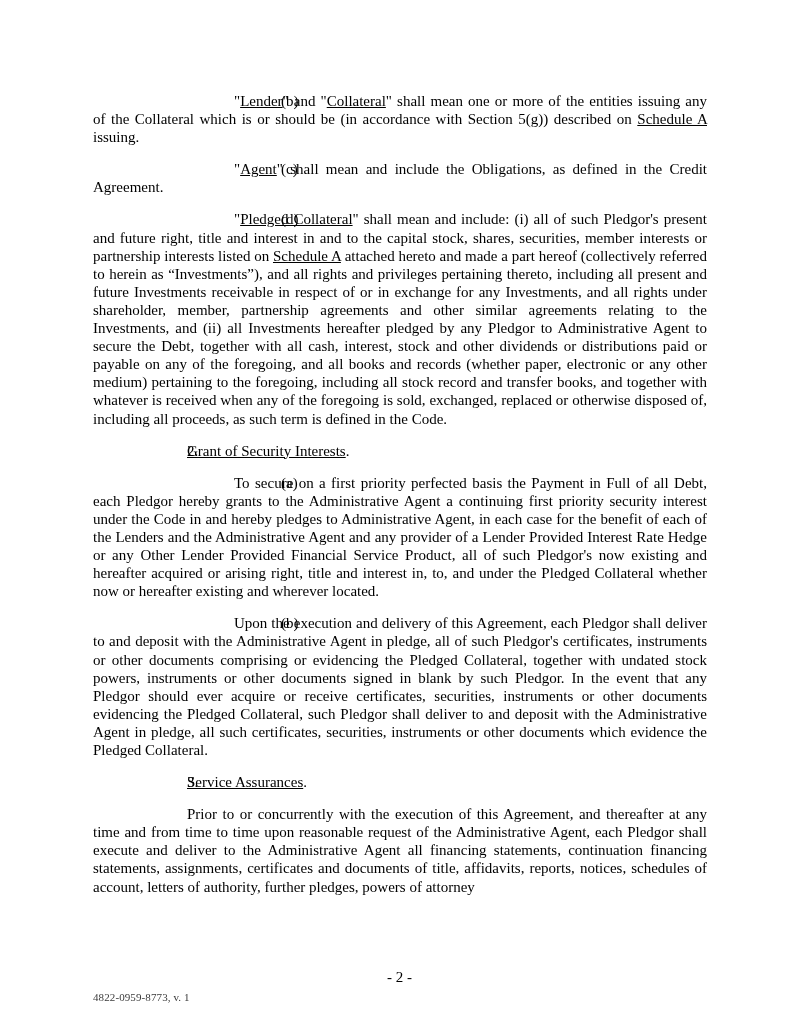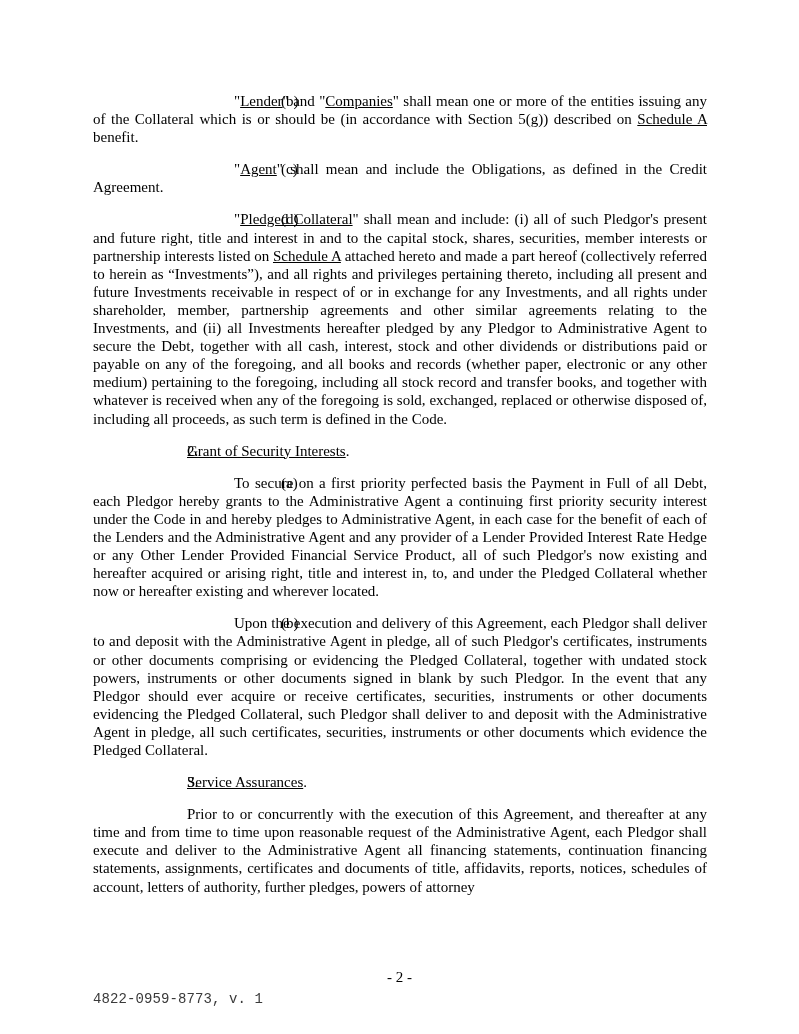--- a/index.html
+++ b/index.html
@@ -65,34 +65,34 @@
     width: 799px;
     text-align: center;
     font-size: 15px;
     font-family: "Liberation Serif", "DejaVu Serif", serif;
     color: #000000;
   }
   .footer-docid {
     position: absolute;
     left: 93px;
     top: 991px;
-    font-size: 14px;
-    font-family: Liberation Mono, monospace;
+    font-size: 11px;
+    font-family: Liberation Serif, serif;
     color: #3a3a3a;
     letter-spacing: 0.1px;
   }
 </style>
 </head>
 <body>
 
 <div class="page">
 
   <div class="body-col">
 
-    <p class="para indent"><span class="marker">(b)</span><span>"</span><span class="u">Lender</span><span>" and "</span><span class="u">Companies</span><span>" shall mean one or more of the entities issuing any of the Collateral which is or should be (in accordance with Section 5(g)) described on </span><span class="u">Schedule A</span><span> benefit.</span></p>
+    <p class="para indent"><span class="marker">(b)</span><span>"</span><span class="u">Lender</span><span>" and "</span><span class="u">Collateral</span><span>" shall mean one or more of the entities issuing any of the Collateral which is or should be (in accordance with Section 5(g)) described on </span><span class="u">Schedule A</span><span> issuing.</span></p>
 
     <p class="para indent"><span class="marker">(c)</span><span>"</span><span class="u">Agent</span><span>" shall mean and include the Obligations, as defined in the Credit Agreement.</span></p>
 
     <p class="para indent"><span class="marker">(d)</span><span>"</span><span class="u">Pledged Collateral</span><span>" shall mean and include: (i) all of such Pledgor's present and future right, title and interest in and to the capital stock, shares, securities, member interests or partnership interests listed on </span><span class="u">Schedule A</span><span> attached hereto and made a part hereof (collectively referred to herein as “Investments”), and all rights and privileges pertaining thereto, including all present and future Investments receivable in respect of or in exchange for any Investments, and all rights under shareholder, member, partnership agreements and other similar agreements relating to the Investments, and (ii) all Investments hereafter pledged by any Pledgor to Administrative Agent to secure the Debt, together with all cash, interest, stock and other dividends or distributions paid or payable on any of the foregoing, and all books and records (whether paper, electronic or any other medium) pertaining to the foregoing, including all stock record and transfer books, and together with whatever is received when any of the foregoing is sold, exchanged, replaced or otherwise disposed of, including all proceeds, as such term is defined in the Code.</span></p>
 
     <p class="section"><span class="sec-num">2.</span><span class="u">Grant of Security Interests</span><span>.</span></p>
 
     <p class="para indent"><span class="marker">(a)</span><span>To secure on a first priority perfected basis the Payment in Full of all Debt, each Pledgor hereby grants to the Administrative Agent a continuing first priority security interest under the Code in and hereby pledges to Administrative Agent, in each case for the benefit of each of the Lenders and the Administrative Agent and any provider of a Lender Provided Interest Rate Hedge or any Other Lender Provided Financial Service Product, all of such Pledgor's now existing and hereafter acquired or arising right, title and interest in, to, and under the Pledged Collateral whether now or hereafter existing and wherever located.</span></p>
 
     <p class="para indent"><span class="marker">(b)</span><span>Upon the execution and delivery of this Agreement, each Pledgor shall deliver to and deposit with the Administrative Agent in pledge, all of such Pledgor's certificates, instruments or other documents comprising or evidencing the Pledged Collateral, together with undated stock powers, instruments or other documents signed in blank by such Pledgor.  In the event that any Pledgor should ever acquire or receive certificates, securities, instruments or other documents evidencing the Pledged Collateral, such Pledgor shall deliver to and deposit with the Administrative Agent in pledge, all such certificates, securities, instruments or other documents which evidence the Pledged Collateral.</span></p>

